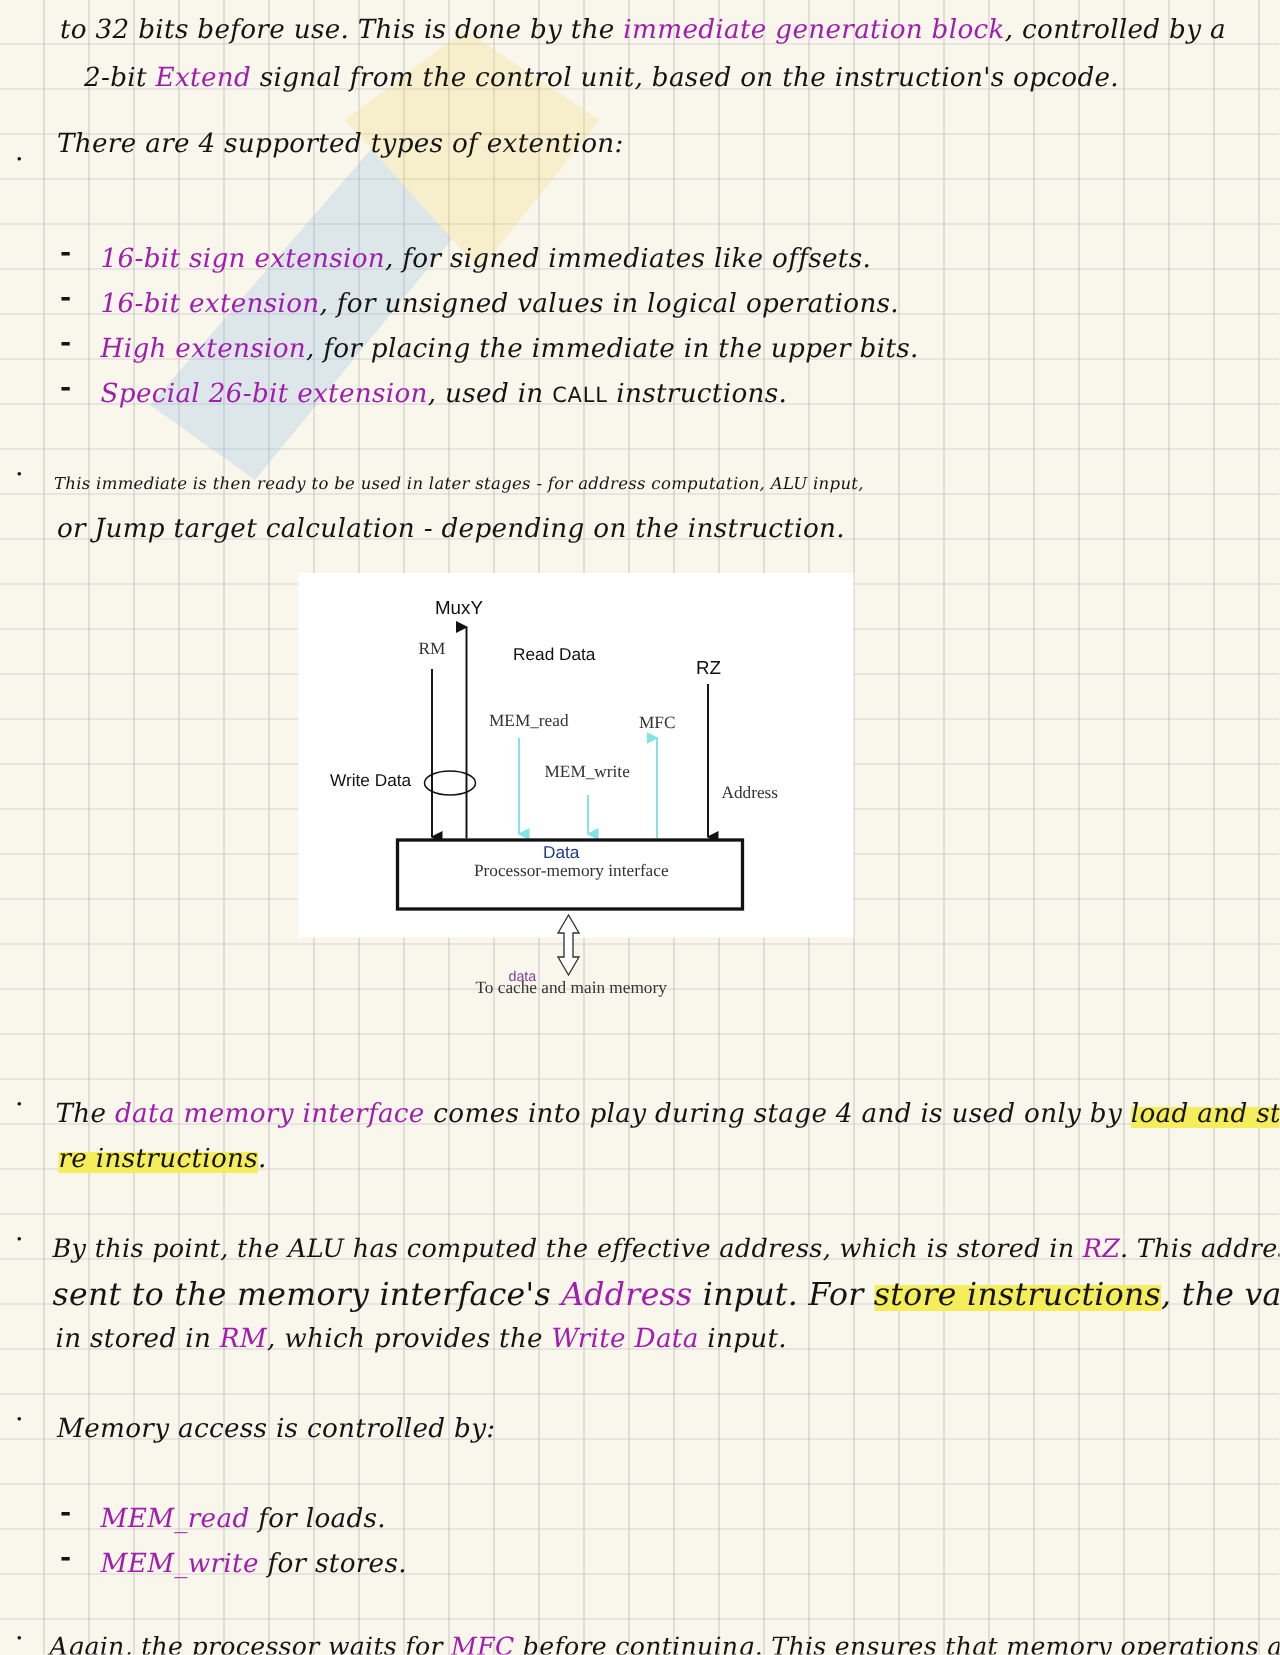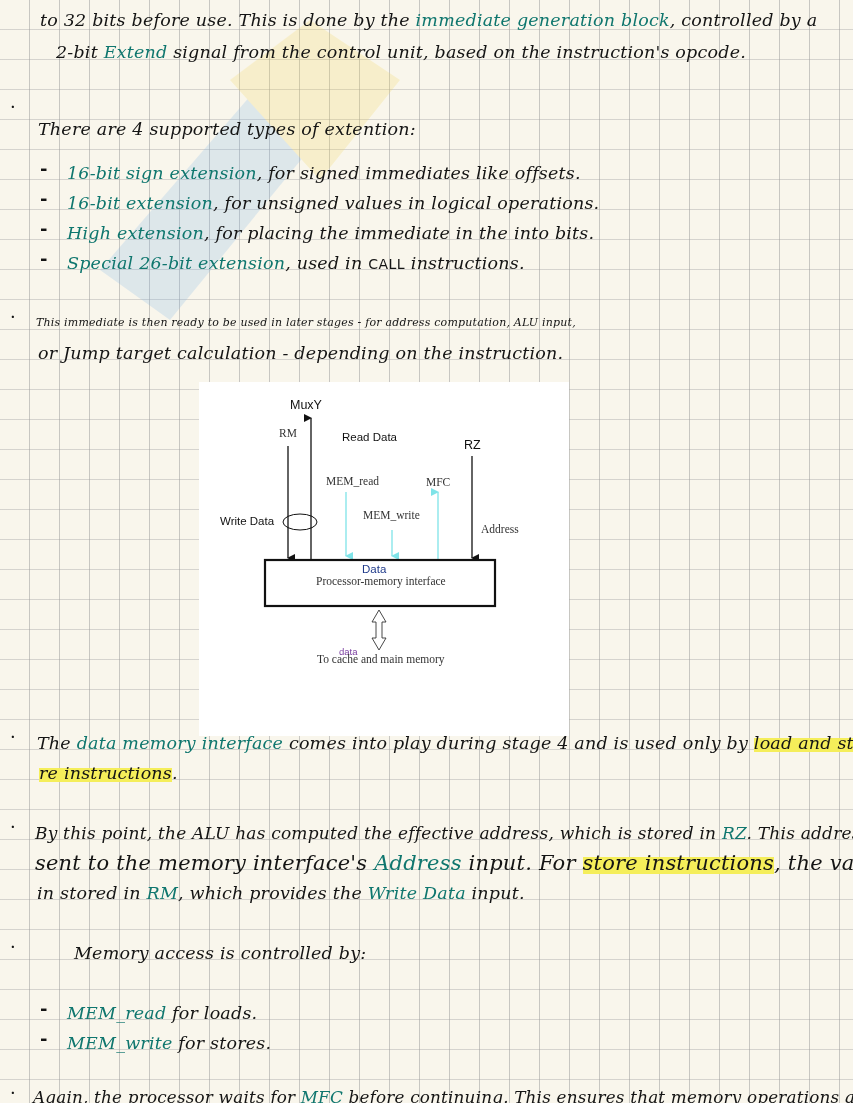--- a/index.html
+++ b/index.html
@@ -18,27 +18,27 @@
     position: absolute; left: 60px; top: 20px; width: 360px; height: 300px;
     pointer-events: none; opacity: 0.22;
   }
   .line {
     position: absolute; left: 0; white-space: nowrap;
     font-family: "DejaVu Serif", serif; font-style: italic;
     font-size: 17.5px; letter-spacing: 0.2px; line-height: 24px;
   }
   .bullet { position: absolute; left: 10px; font-size: 18px; }
   .dash { position: absolute; left: 40px; font-weight: bold; font-size: 18px; }
-  .red { color: #0f766e; }
+  .red { color: #a21caf; }
   .hl { background: linear-gradient(to bottom, transparent 25%, #f5ee5a 25%, #f5ee5a 95%, transparent 95%); }
   .mono { font-family: "DejaVu Sans", sans-serif; font-style: normal; font-size: 14px; letter-spacing: 0.5px; text-align: center; }
 
   
   .diagram {
-    position: absolute; left: 199px; top: 382px; width: 370px; height: 354px;
+    position: absolute; left: 199px; top: 382px; width: 370px; height: 243px;
     background: #ffffff;
   }
   .diagram svg { position: absolute; left: 0; top: 0; }
   .dlabel { position: absolute; white-space: nowrap; }
   .sans { font-family: "Liberation Sans", sans-serif; font-size: 11.5px; color: #111; }
   .serif { font-family: "Liberation Serif", serif; font-size: 11.5px; color: #333; }
 </style>
 </head>
 <body>
 
@@ -50,33 +50,33 @@
 </div>
 
 <div class="line" style="top:8px; left:40px;">
   <span>to 32 bits before use. This is done by the </span><span class="red">immediate generation block</span><span>, controlled by a</span>
 </div>
 <div class="line" style="top:40px; left:56px;">
   <span>2-bit </span><span class="red">Extend</span><span> signal from the control unit, based on the instruction's opcode.</span>
 </div>
 
 <span class="bullet" style="top:96px;">·</span>
-<div class="line" style="top:117px; left:38px;">There are 4 supported types of extention:</div>
+<div class="line" style="top:84px; left:38px;">There are 4 supported types of extention:</div>
 
 <span class="dash" style="top:158px;">-</span>
 <div class="line" style="top:161px; left:67px;text-align:center;">
   <span class="red">16-bit sign extension</span><span>, for signed immediates like offsets.</span>
 </div>
 <span class="dash" style="top:188px;">-</span>
 <div class="line" style="top:191px; left:67px;">
   <span class="red">16-bit extension</span><span>, for unsigned values in logical operations.</span>
 </div>
 <span class="dash" style="top:218px;">-</span>
 <div class="line" style="top:221px; left:67px;">
-  <span class="red">High extension</span><span>, for placing the immediate in the into bits.</span>
+  <span class="red">High extension</span><span>, for placing the immediate in the upper bits.</span>
 </div>
 <span class="dash" style="top:248px;">-</span>
 <div class="line" style="top:251px; left:67px;">
   <span class="red">Special 26-bit extension</span><span>, used in </span><span class="mono">CALL</span><span> instructions.</span>
 </div>
 
 <span class="bullet" style="top:306px;">·</span>
 <div class="line" style="top:311px; left:36px; font-size:11px;text-align:right;">This immediate is then ready to be used in later stages - for address computation, ALU input,</div>
 <div class="line" style="top:341px; left:38px;">or Jump target calculation - depending on the instruction.</div>
 
@@ -137,21 +137,21 @@
   <span>By this point, the ALU has computed the effective address, which is stored in </span><span class="red">RZ</span><span>. This address is</span>
 </div>
 <div class="line" style="top:851px; left:35px; font-size:21px;">
   <span>sent to the memory interface's </span><span class="red">Address</span><span> input. For </span><span class="hl">store instructions</span><span>, the value to be written</span>
 </div>
 <div class="line" style="top:881px; left:37px;">
   <span>in stored in </span><span class="red">RM</span><span>, which provides the </span><span class="red">Write Data</span><span> input.</span>
 </div>
 
 <span class="bullet" style="top:936px;">·</span>
-<div class="line" style="top:941px; left:38px;margin-left:36px;">Memory access is controlled by:</div>
+<div class="line" style="top:941px; left:38px;">Memory access is controlled by:</div>
 
 <span class="dash" style="top:998px;">-</span>
 <div class="line" style="top:1001px; left:67px;">
   <span class="red">MEM_read</span><span> for loads.</span>
 </div>
 <span class="dash" style="top:1028px;">-</span>
 <div class="line" style="top:1031px; left:67px;">
   <span class="red">MEM_write</span><span> for stores.</span>
 </div>
 

